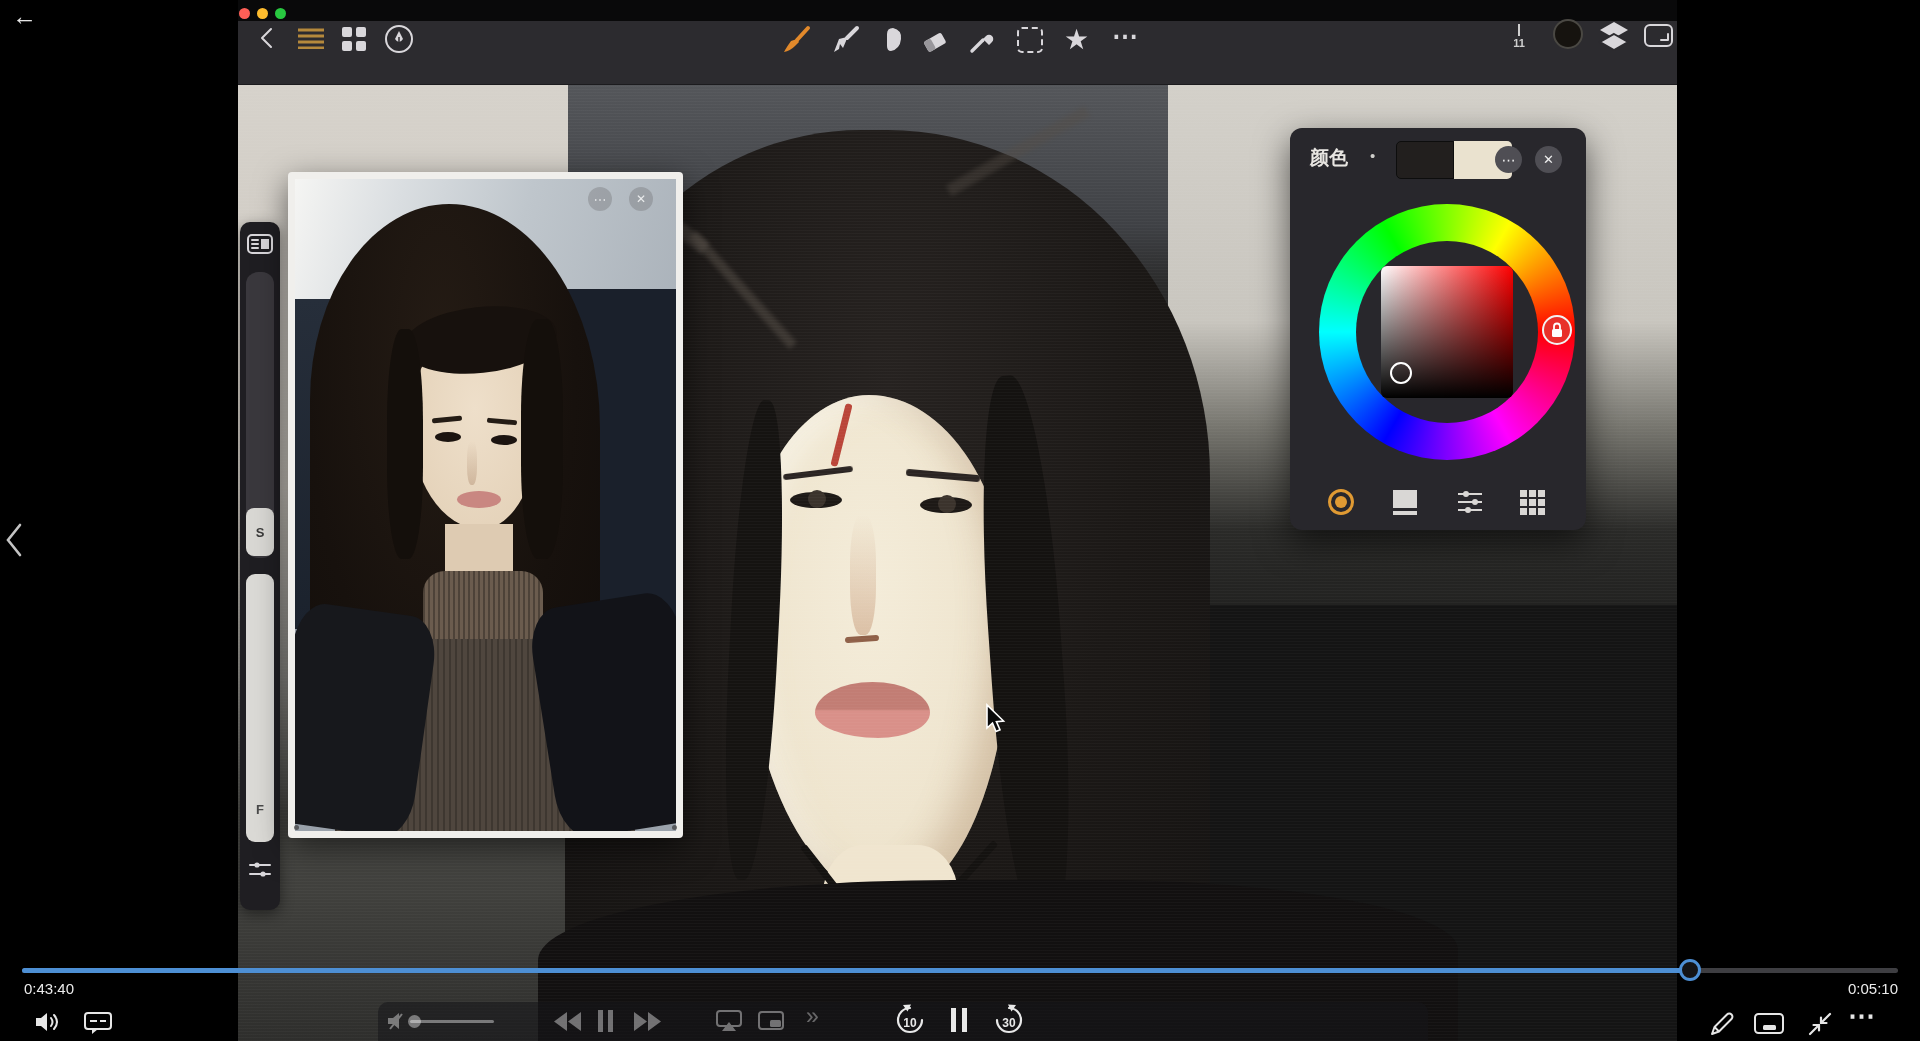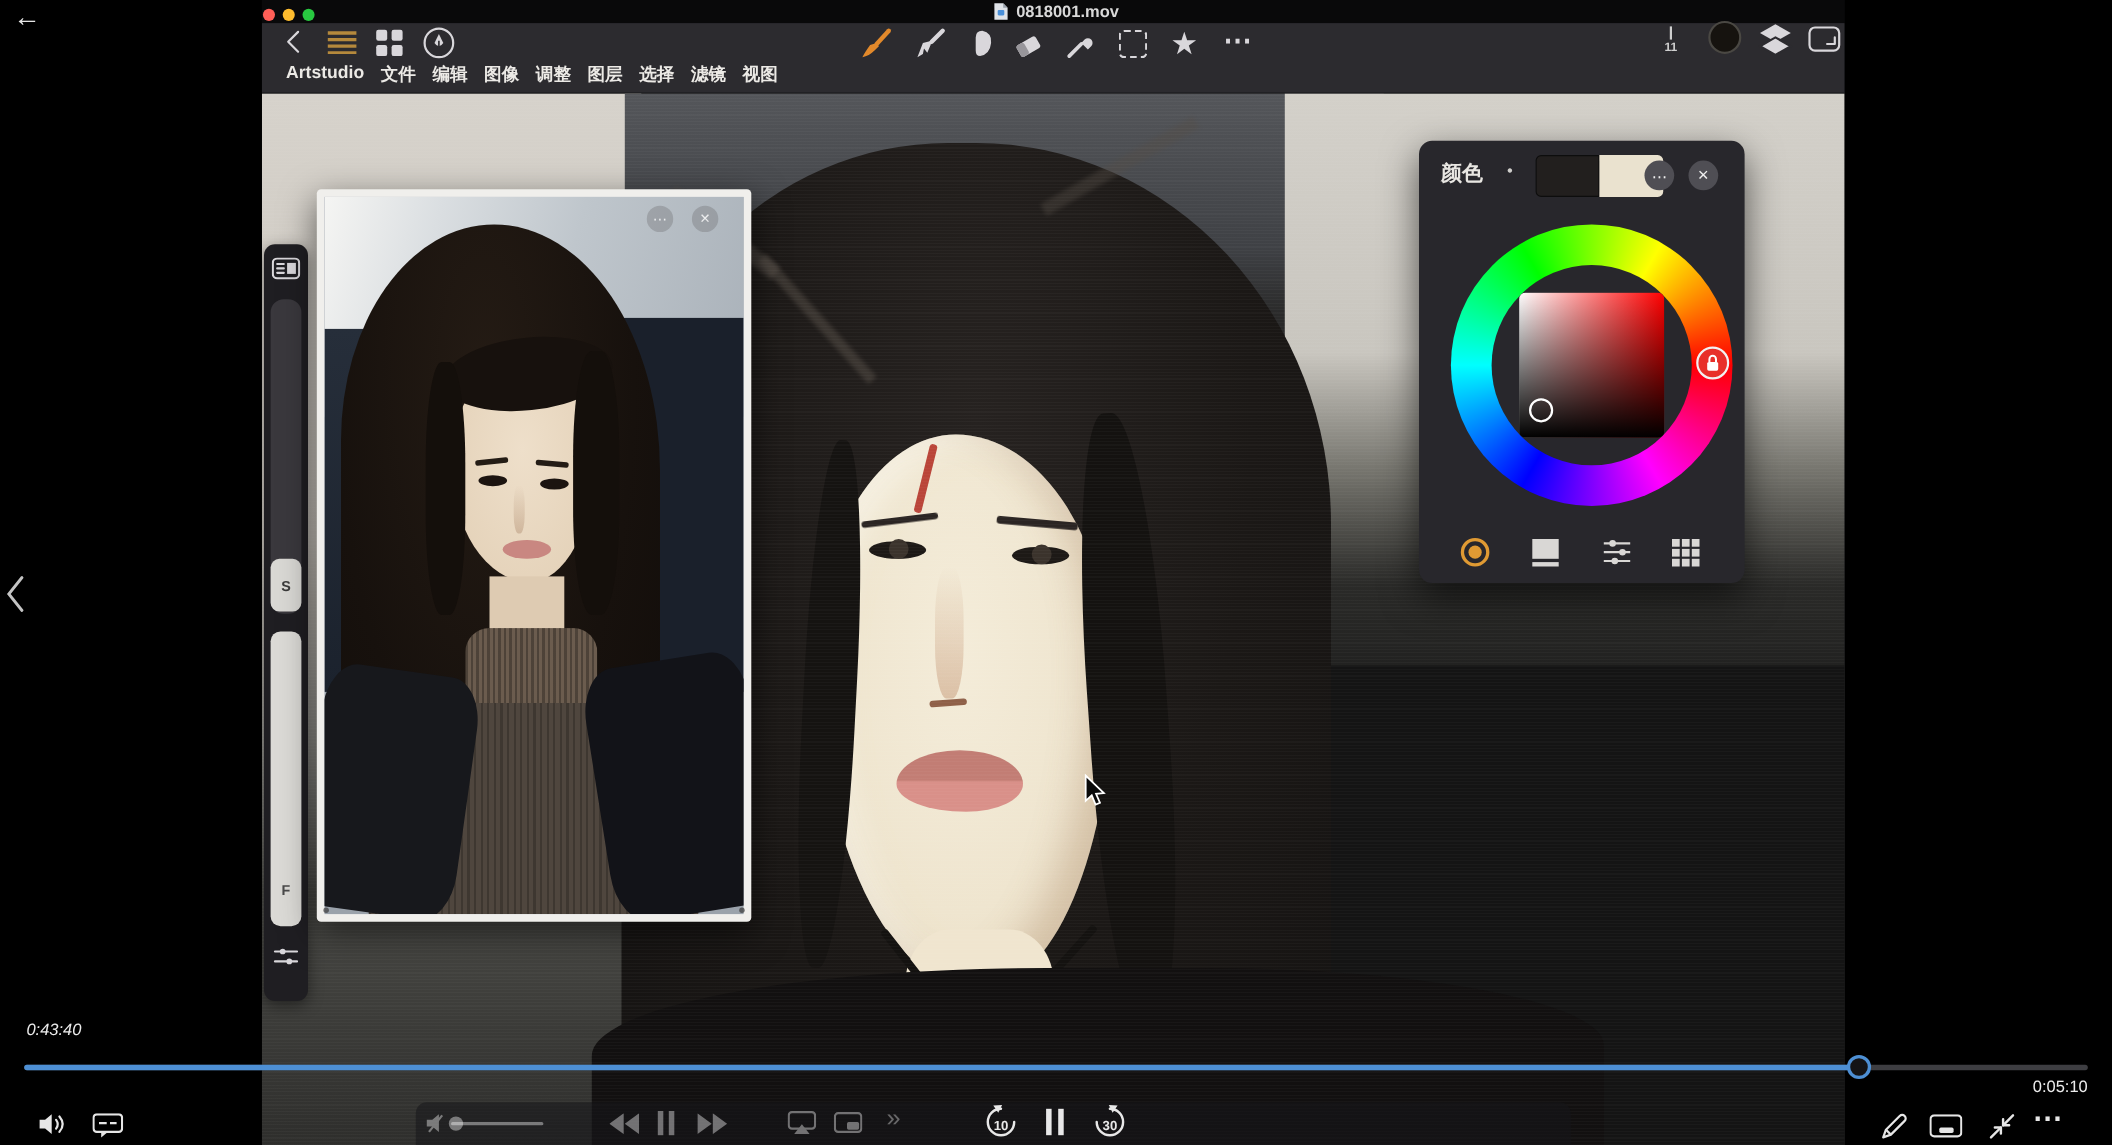--- a/index.html
+++ b/index.html
@@ -103,31 +103,20 @@
       <div class="abs" style="left:1315px;top:-2px;width:30px;height:30px;border-radius:50%;background:#16130f;border:2px solid #4a4843;"></div>
       <svg class="abs" style="left:1360px;top:0px;" width="32" height="30">
         <polygon points="16,1 30,9 16,17 2,9" fill="#d9d7db"></polygon>
         <polygon points="16,13 30,21 16,29 2,21" fill="#d9d7db" stroke="#2c2b2f" stroke-width="2"></polygon>
         </svg>
       <svg class="abs" style="left:1405px;top:1px;" width="32" height="28">
         <rect x="2" y="3" width="27" height="21" rx="5" class="ic"></rect>
           <polyline points="25,12 25,18 18,18" class="ic"></polyline>
         </svg>
 
-      <div class="menu-row">
-        <span class="menu-item">Artstudio</span>
-        <span class="menu-item">文件</span>
-        <span class="menu-item">编辑</span>
-        <span class="menu-item">图像</span>
-        <span class="menu-item">调整</span>
-        <span class="menu-item">图层</span>
-        <span class="menu-item">选择</span>
-        <span class="menu-item">滤镜</span>
-        <span class="menu-item">视图</span>
-      </div>
     </div>
 
     <div id="scene">
       <div class="abs" style="left:0;top:0;width:345px;height:956px;background:linear-gradient(180deg,#d6d2cb 0%,#ccc7bf 42%,#8e8d88 62%,#4a4a46 76%,#2e2e2c 100%);"></div>
       <div class="abs" style="left:330px;top:0;width:690px;height:200px;background:linear-gradient(180deg,#54565a,#3f4145 70%,rgba(40,40,42,0));"></div>
       <div class="abs" style="left:930px;top:0;width:509px;height:620px;background:linear-gradient(180deg,#d3d0c9 0%,#c9c6bf 38%,#77766f 55%,#2a2a28 72%,#171717 100%);"></div>
       <div class="abs" style="left:930px;top:520px;width:509px;height:436px;background:#141414;"></div>
 
       <div class="abs" style="left:327px;top:45px;width:645px;height:911px;background:radial-gradient(ellipse at 50% 28%,#262220 0%,#1b1816 55%,#151312 100%);border-radius:46% 50% 8% 10% / 34% 38% 0 0;"></div>
       <div class="abs" style="left:360px;top:120px;width:120px;height:14px;background:#57504a;opacity:.5;transform:rotate(38deg);filter:blur(2px);"></div>
@@ -283,38 +272,30 @@
       </svg>
     <svg class="abs dim" style="left:380px;top:9px;" width="26" height="20">
       <rect x="1" y="1" width="24" height="17" rx="3" stroke="#fff" stroke-width="2" fill="none"></rect>
         <rect x="12" y="9" width="11" height="7" rx="1.5" fill="#fff"></rect>
       </svg>
     <div class="abs dim chrome-txt" style="left:428px;top:1px;font-size:23px;">»</div>
   </div>
 
   <div class="abs chrome-txt" style="left:12px;top:2px;font-size:25px;">←</div>
 
-  <div class="abs" style="left:0;top:0;width:1920px;height:21px;display:flex;align-items:center;justify-content:center;gap:7px;pointer-events:none;">
-    <svg width="14" height="17">
-      <path d="M1,1 h8 l4,4 v11 h-12 z" fill="#dfe3e8"></path>
-        <path d="M9,1 l4,4 h-4 z" fill="#9aa2ac"></path>
-        <rect x="4" y="7" width="6" height="5" rx="1" fill="#4a90d9"></rect>
-      </svg>
-    <span style="color:#d9d9d9;font-size:15px;font-weight:600;">0818001.mov</span>
-  </div>
 
   <svg class="abs" style="left:4px;top:522px;" width="22" height="36">
     <polyline points="16,3 4,18 16,33" stroke="#c4c4c4" stroke-width="2.6" fill="none" stroke-linecap="round"></polyline>
     </svg>
 
   <div id="timeline-track">
     <div id="timeline-played" style="width: 88.9%;"></div>
     <div id="playhead" style="left: calc(88.9% - 11px);"></div>
   </div>
-  <div class="timetxt" style="left:24px;top:928px;font-style:italic;">0:43:40</div>
+  <div class="timetxt" style="left:24px;top:980px;">0:43:40</div>
   <div class="timetxt" style="left:1798px;top:980px;width:100px;text-align:right;">0:05:10</div>
 
   <svg class="abs" style="left:34px;top:1010px;" width="28" height="24">
     <path d="M2,8 h5 l6,-5 v18 l-6,-5 h-5 z" fill="#e6e6e6"></path>
     <path d="M17,8 q3,4 0,8 M20,5 q6,7 0,14" stroke="#e6e6e6" stroke-width="2" fill="none" stroke-linecap="round"></path>
     </svg>
   <svg class="abs" style="left:84px;top:1012px;" width="28" height="24">
     <rect x="1" y="1" width="26" height="16" rx="3" stroke="#e6e6e6" stroke-width="2" fill="none"></rect>
     <path d="M8,17 v5 l6,-5" fill="#e6e6e6"></path>
     <line x1="6" y1="9" x2="13" y2="9" stroke="#e6e6e6" stroke-width="2"></line>

